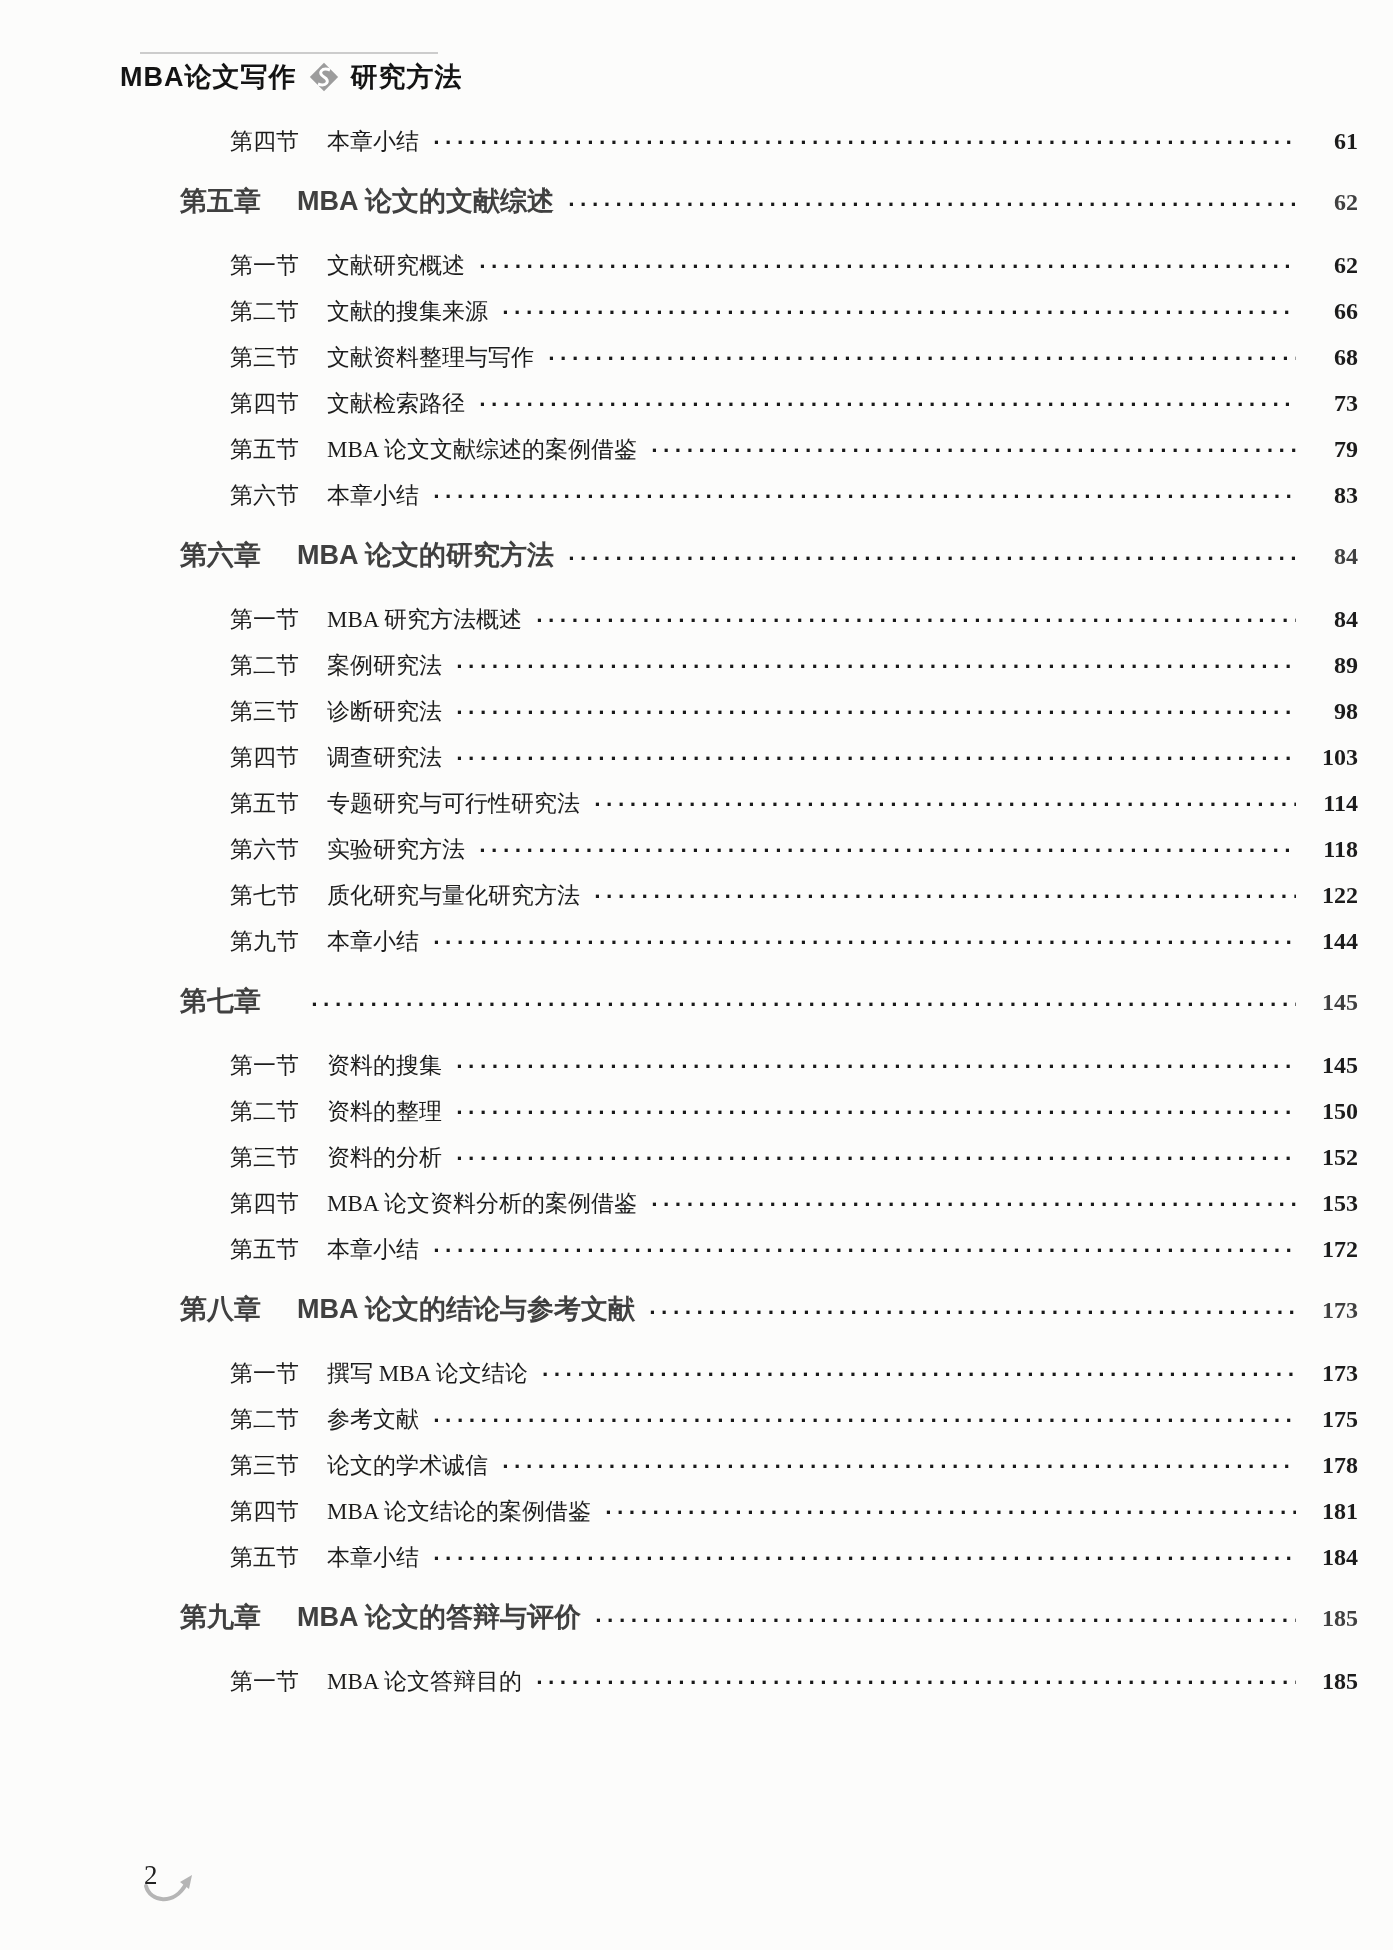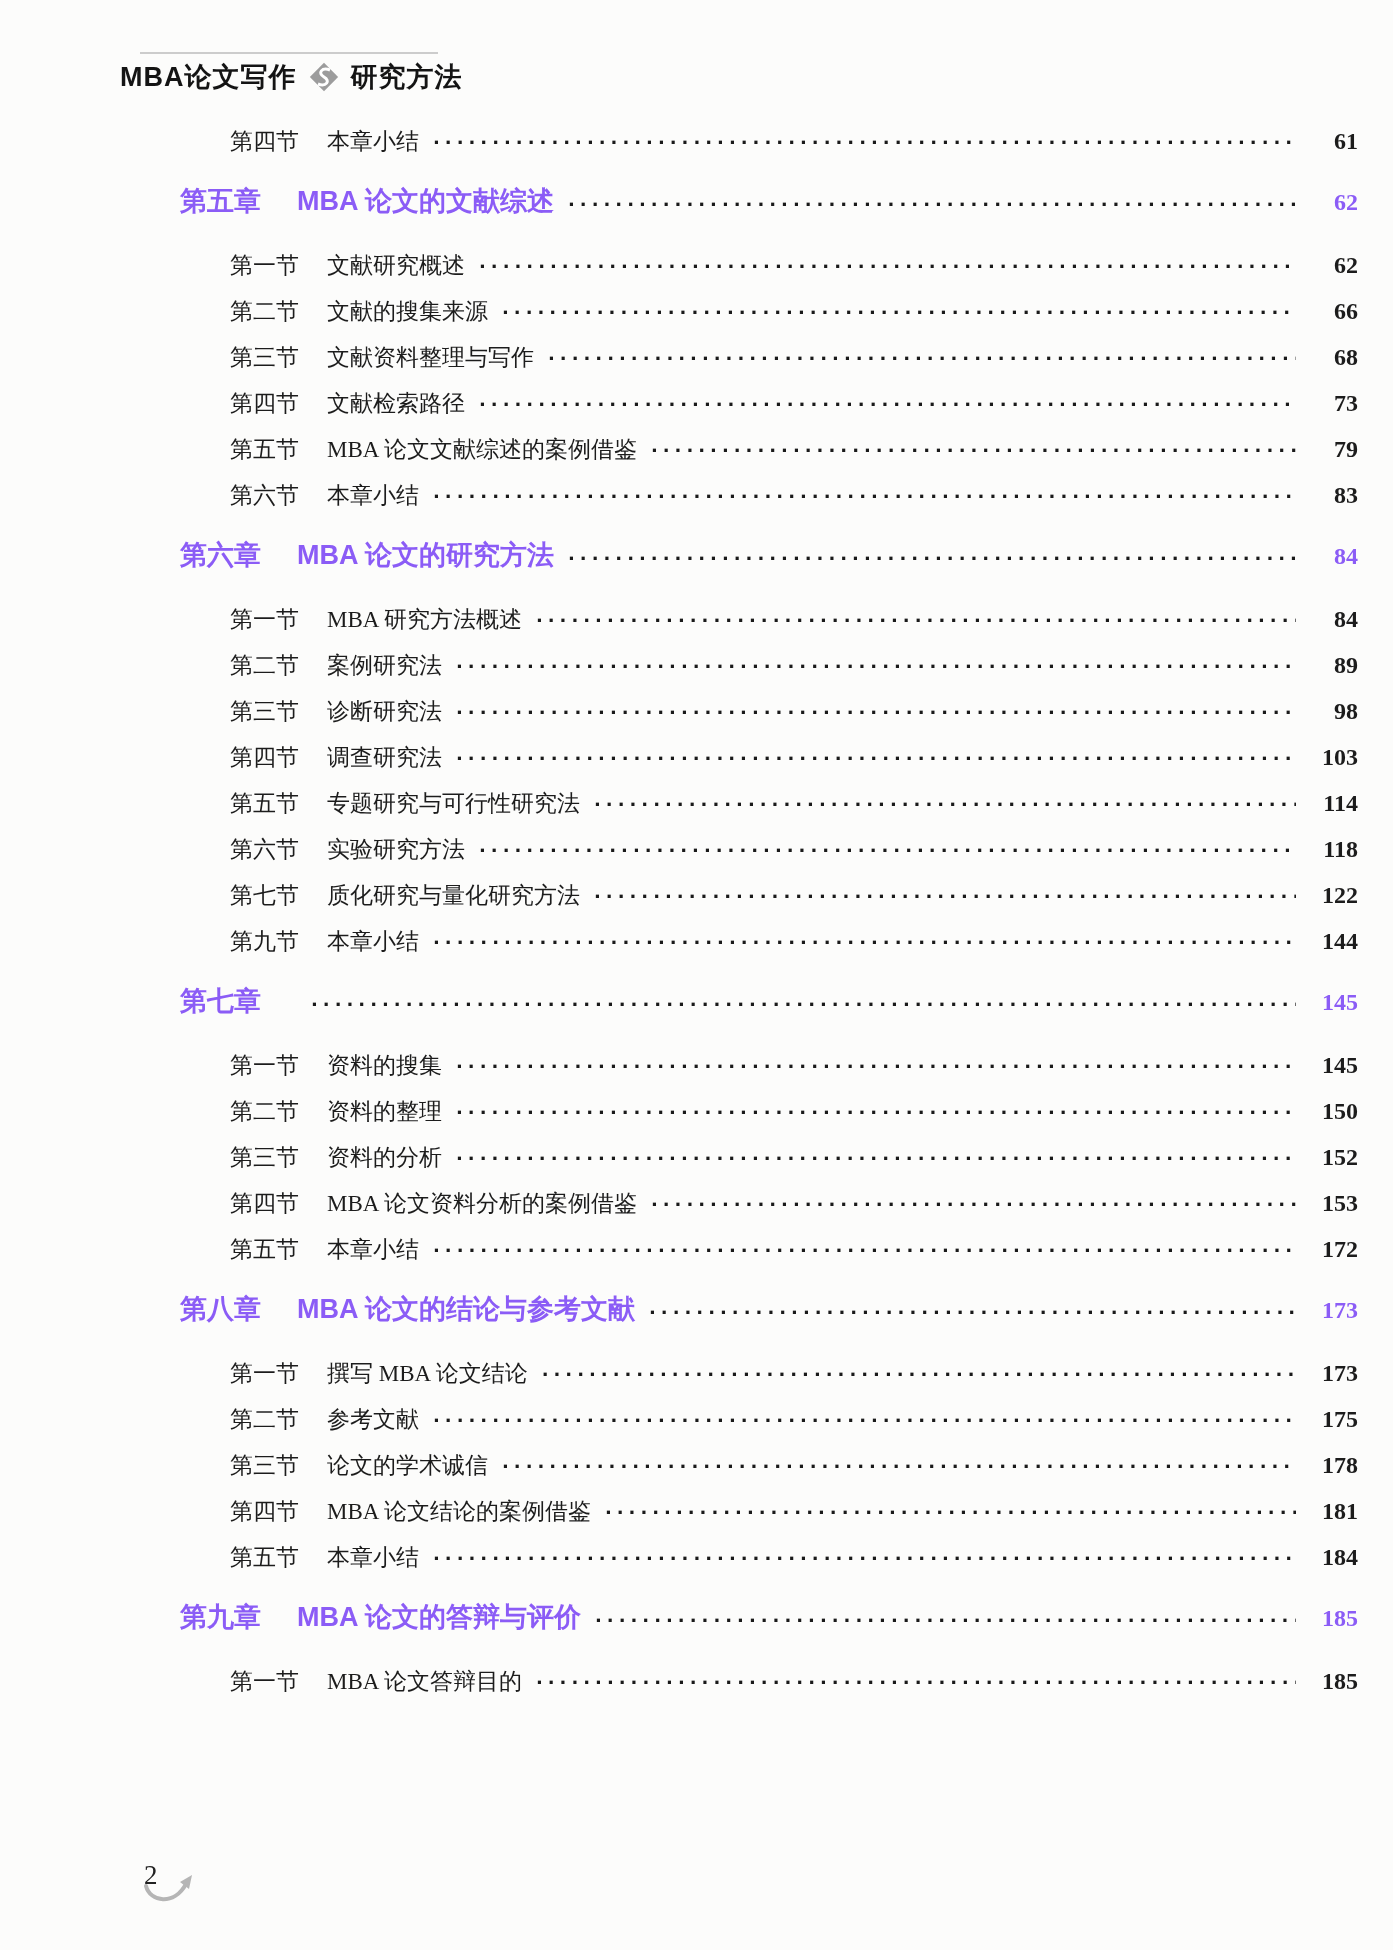--- a/index.html
+++ b/index.html
@@ -18,21 +18,21 @@
   .logo-row{display:flex;align-items:center;gap:9px;
     font-family:"Liberation Sans","DejaVu Sans",sans-serif;
     font-weight:bold;font-size:27px;color:#141414;letter-spacing:1px;}
   .logo-icon{display:inline-block;line-height:0;}
   
   .toc{position:absolute;top:126px;left:135px;width:1178px;margin-left:45px;}
   .row{display:flex;align-items:baseline;}
   .row.sec{padding-left:50px;font-size:23px;line-height:30px;margin-bottom:15px;}
   .row.chap{font-family:"Liberation Sans","DejaVu Sans",sans-serif;
     font-weight:bold;font-size:27px;line-height:36px;
-    margin-top:26px;margin-bottom:30px;color:#8b5cf6;}
+    margin-top:26px;margin-bottom:30px;color:#404040;}
   .row.sec .lb{margin-right:28px;white-space:nowrap;}
   .row.chap .lb{margin-right:36px;white-space:nowrap;}
   .tt{white-space:nowrap;text-align:center;}
   .dots{flex:1 1 auto;overflow:hidden;white-space:nowrap;
     margin:0 12px 0 14px;align-self:center;height:30px;line-height:30px;}
   .dots::after{
     content:"································································································································································································";
     font-family:"DejaVu Sans",sans-serif;
     font-weight:bold;font-size:18px;letter-spacing:5px;color:#1a1a1a;
   }

